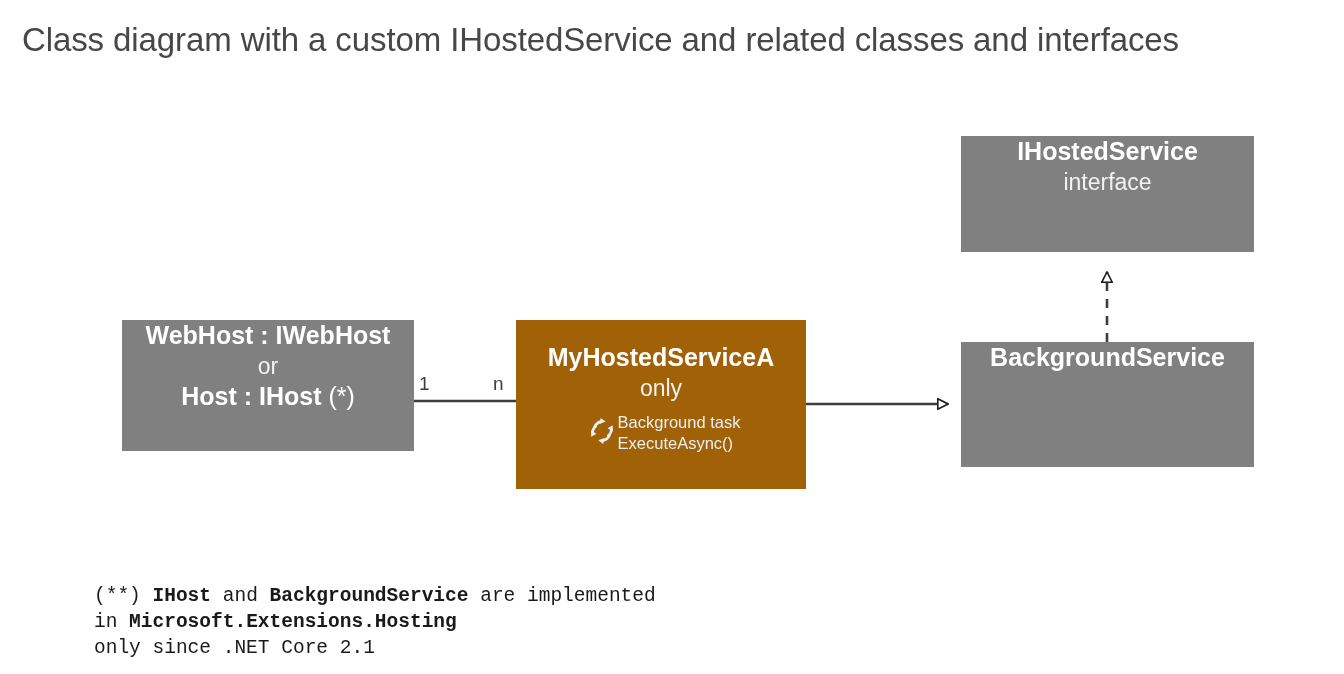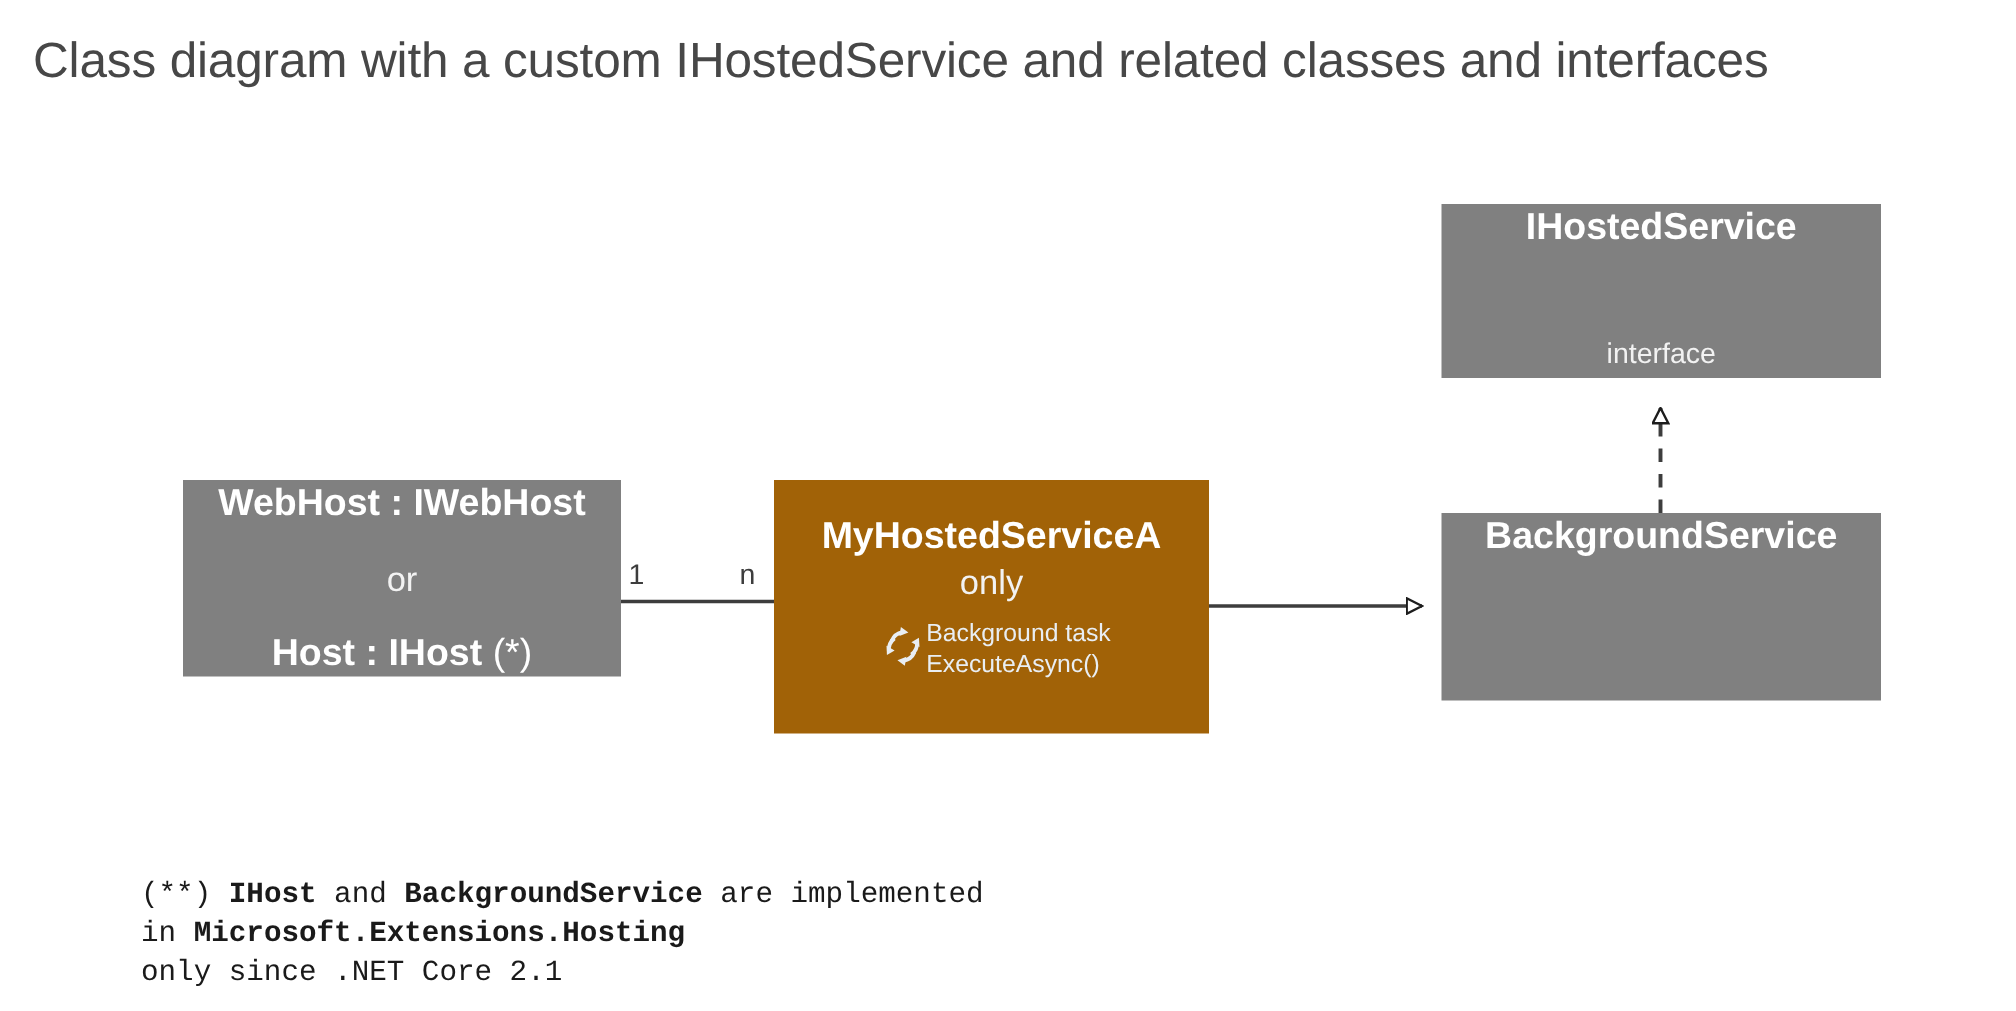--- a/index.html
+++ b/index.html
@@ -28,36 +28,36 @@
     white-space: nowrap;
   }
 
   
   .node {
     position: absolute;
     box-sizing: border-box;
     display: flex;
     flex-direction: column;
     align-items: center;
-    justify-content: space-between;
+    justify-content: flex-start;
     text-align: center;
     color: #ffffff;
   }
   .node.gray  { background: #808080; }
   .node.blue  { background: #a16207; }
 
   .node-title {
     font-weight: bold;
     font-size: 25px;
     line-height: 31px;
     white-space: nowrap;
   }
   .node-title .nb { font-weight: normal; }
   .node-sub {
-    font-size: 19px;
+    font-size: 23px;
     line-height: 30px;
     font-weight: 400;
     white-space: nowrap;
     color: #f2f2f2;
   }
 
   
   #node-webhost {
     left: 100px;  top: 320px;
     width: 292px; height: 131px; margin-left: 22px;

